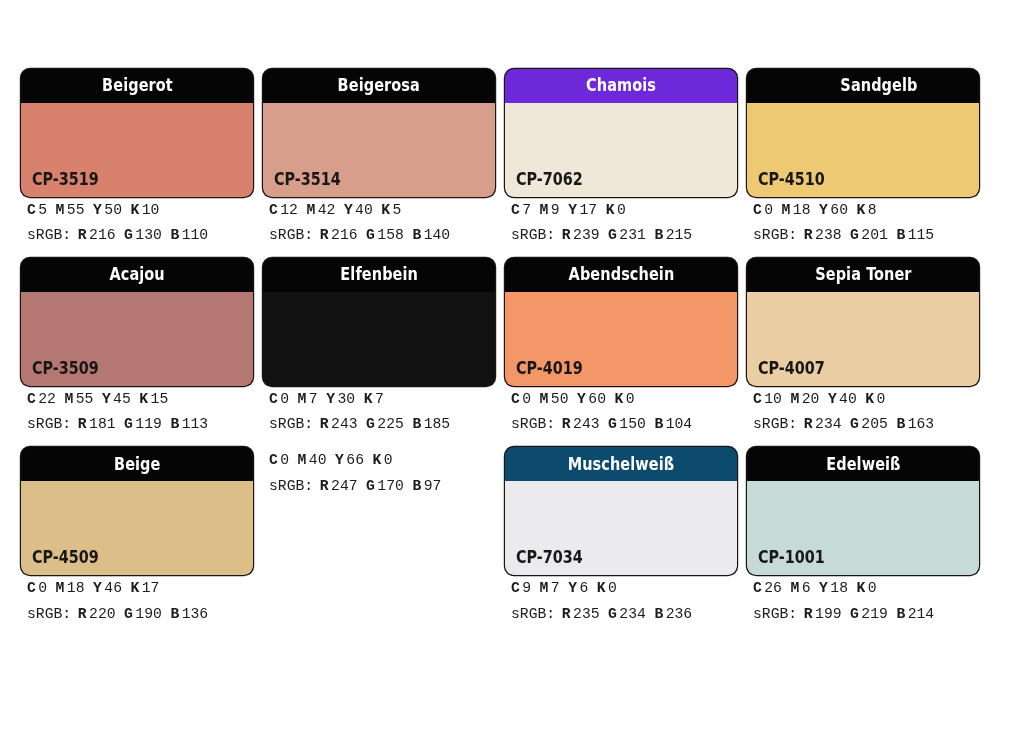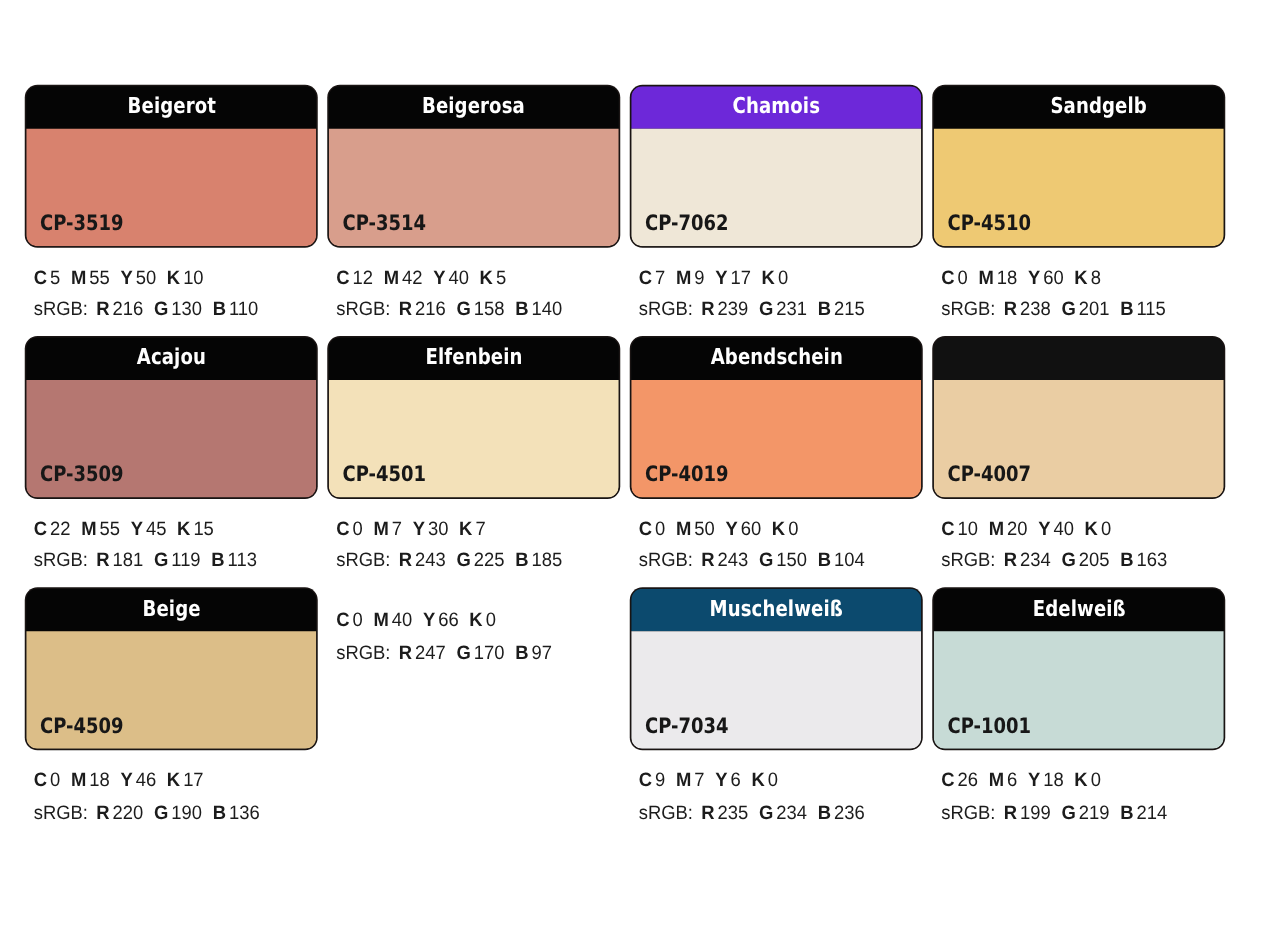--- a/index.html
+++ b/index.html
@@ -80,24 +80,24 @@
     font-weight: bold;
     font-size: 17px;
     line-height: 1;
     transform: scaleX(0.94);
     transform-origin: left center;
     white-space: nowrap;
   }
 
   
   .swatch-values {
-    margin-top: 13px;
+    margin-top: 1px;
     padding-left: 6px;
     color: #1c1c1c;
-    font-family: Liberation Sans, sans-serif;
+    font-family: Liberation Mono, monospace;
     font-size: 15.5px;
     line-height: 1.62;
     white-space: nowrap;
   }
 
   .val-line {
     display: block;
     transform: scaleX(0.95);
     transform-origin: left center;
   }
@@ -188,23 +188,20 @@
       <div class="swatch-values">
         <span class="val-line"><span class="chan">C</span><span class="num">22</span><span class="chan">M</span><span class="num">55</span><span class="chan">Y</span><span class="num">45</span><span class="chan">K</span><span class="num">15</span></span>
         <span class="val-line"><span class="prefix">sRGB:</span><span class="chan">R</span><span class="num">181</span><span class="chan">G</span><span class="num">119</span><span class="chan">B</span><span class="num">113</span></span>
       </div>
     </div>
     <div class="swatch-cell">
       <div class="swatch-card" style="box-shadow: rgb(26, 20, 19) 0px 0px 0px 1.2px;">
         <div class="swatch-header" style="background: rgb(5, 5, 5);">
           <span class="swatch-name">Elfenbein</span>
         </div>
-        <div class="swatch-fill" style="background: rgb(243, 225, 185);">
-          <div class="swatch-code">CP-4501</div>
-        </div>
       </div>
       <div class="swatch-values">
         <span class="val-line"><span class="chan">C</span><span class="num">0</span><span class="chan">M</span><span class="num">7</span><span class="chan">Y</span><span class="num">30</span><span class="chan">K</span><span class="num">7</span></span>
         <span class="val-line"><span class="prefix">sRGB:</span><span class="chan">R</span><span class="num">243</span><span class="chan">G</span><span class="num">225</span><span class="chan">B</span><span class="num">185</span></span>
       </div>
     </div>
     <div class="swatch-cell">
       <div class="swatch-card" style="box-shadow: rgb(26, 20, 19) 0px 0px 0px 1.2px;">
         <div class="swatch-header" style="background: rgb(5, 5, 5);">
           <span class="swatch-name">Abendschein</span>
@@ -213,20 +210,23 @@
           <div class="swatch-code">CP-4019</div>
         </div>
       </div>
       <div class="swatch-values">
         <span class="val-line"><span class="chan">C</span><span class="num">0</span><span class="chan">M</span><span class="num">50</span><span class="chan">Y</span><span class="num">60</span><span class="chan">K</span><span class="num">0</span></span>
         <span class="val-line"><span class="prefix">sRGB:</span><span class="chan">R</span><span class="num">243</span><span class="chan">G</span><span class="num">150</span><span class="chan">B</span><span class="num">104</span></span>
       </div>
     </div>
     <div class="swatch-cell">
       <div class="swatch-card" style="box-shadow: rgb(26, 20, 19) 0px 0px 0px 1.2px;">
+        <div class="swatch-header" style="background: rgb(5, 5, 5);">
+          <span class="swatch-name">Sepia Toner</span>
+        </div>
         <div class="swatch-fill" style="background: rgb(234, 205, 163);">
           <div class="swatch-code">CP-4007</div>
         </div>
       </div>
       <div class="swatch-values">
         <span class="val-line"><span class="chan">C</span><span class="num">10</span><span class="chan">M</span><span class="num">20</span><span class="chan">Y</span><span class="num">40</span><span class="chan">K</span><span class="num">0</span></span>
         <span class="val-line"><span class="prefix">sRGB:</span><span class="chan">R</span><span class="num">234</span><span class="chan">G</span><span class="num">205</span><span class="chan">B</span><span class="num">163</span></span>
       </div>
     </div>
     <div class="swatch-cell">

